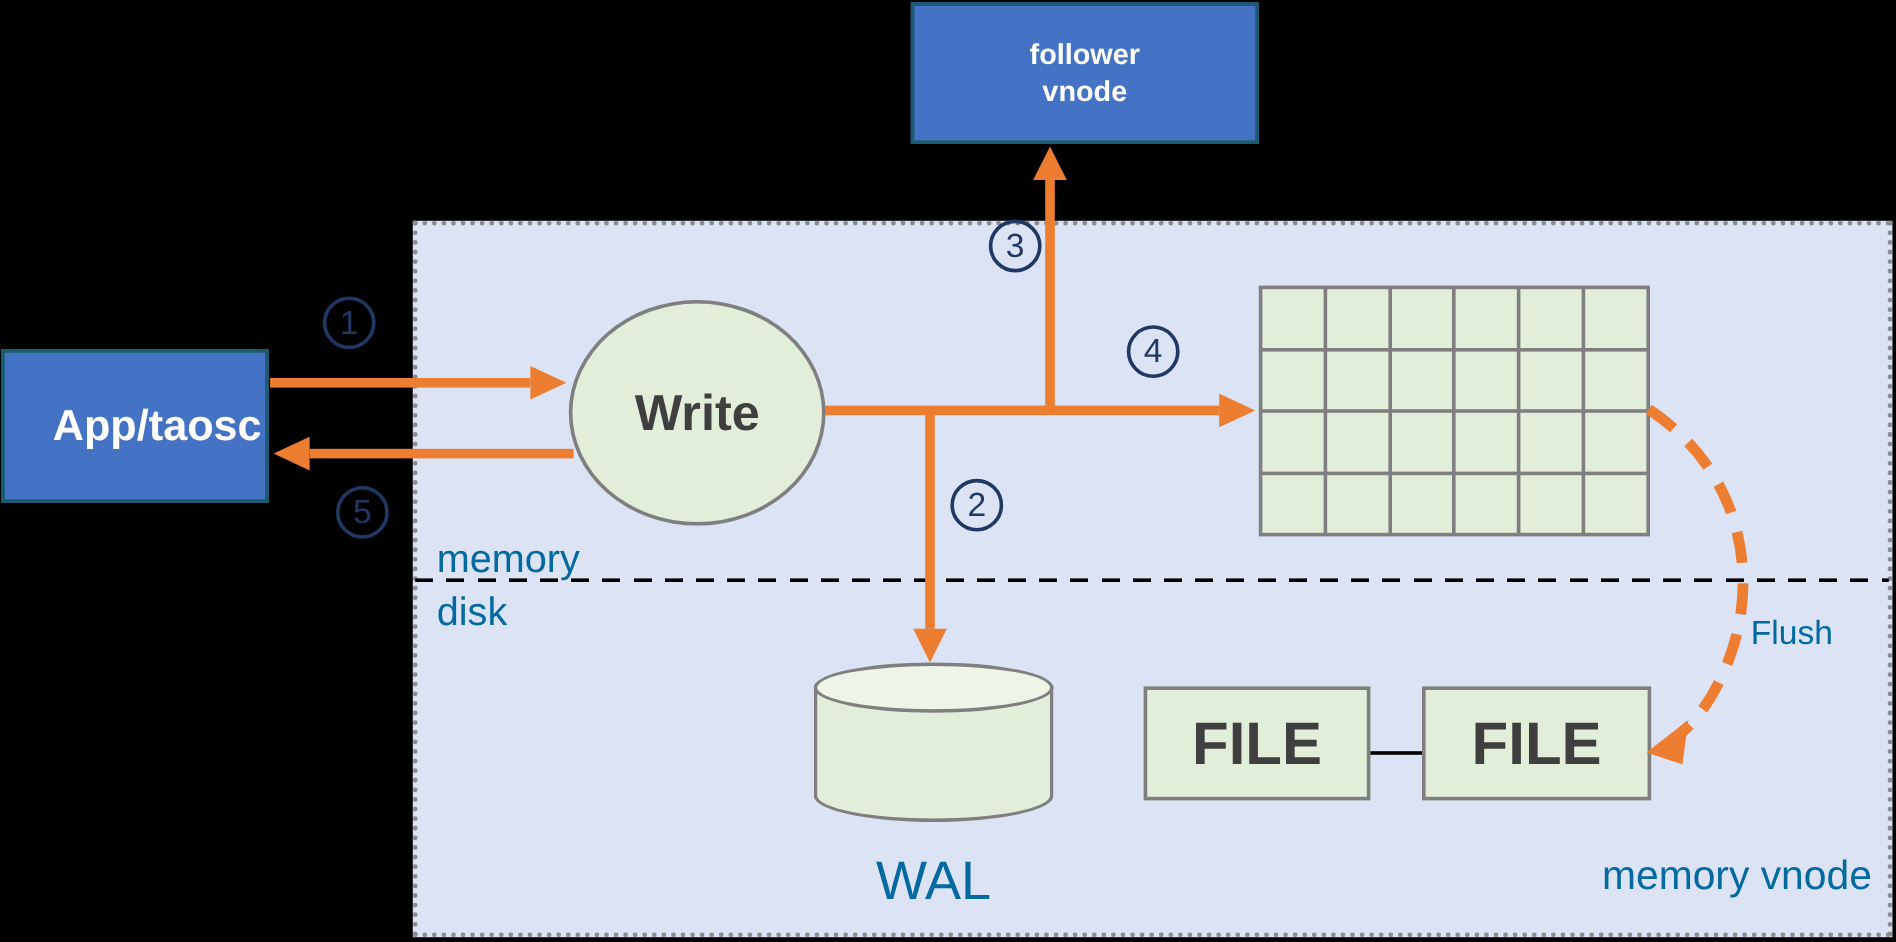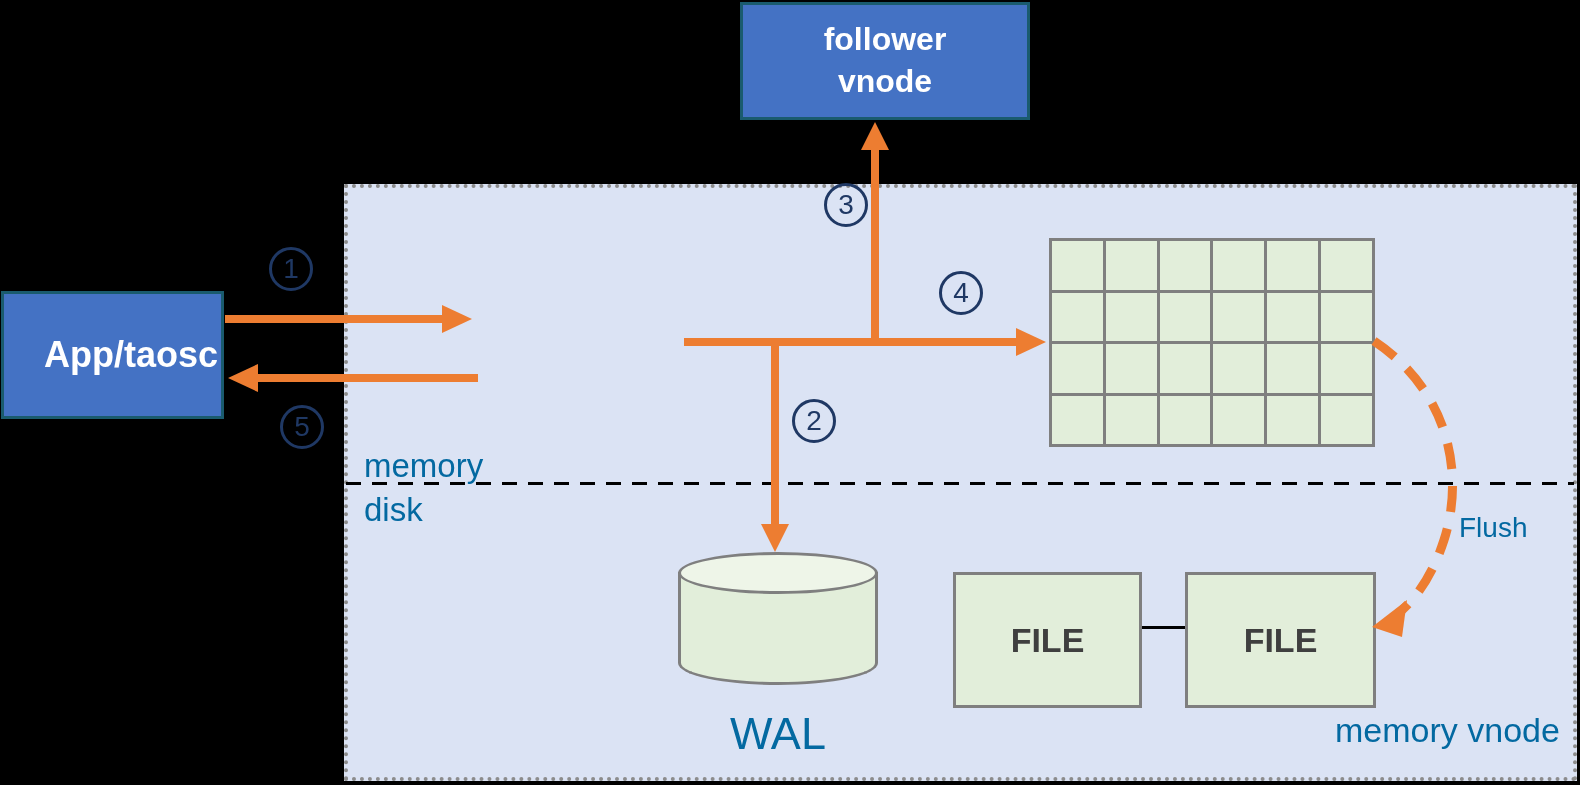--- a/index.html
+++ b/index.html
@@ -12,21 +12,21 @@
   .leader-box {
     position:absolute; left:344px; top:184px; width:1233px; height:597px;
     background:#dbe3f4; border:4px dotted #8c8c8c; z-index:1;
   }
   
   .blue-box {
     position:absolute; background:#4472c4; border:3px solid #1a5b6e;
     display:flex; align-items:center; justify-content:center;
     color:#fff; font-weight:bold; text-align:center; z-index:4;
   }
-  .blue-box.follower { left:740px; top:2px; width:290px; height:118px; font-size:32px; line-height:1.3; white-space:pre-line;justify-content:center; }
+  .blue-box.follower { left:759px; top:2px; width:290px; height:118px; font-size:24px; line-height:1.3; white-space:pre-line;justify-content:center; }
   .blue-box.app { left:1px; top:291px; width:223px; height:128px; font-size:36px;padding-left:37px; }
   
   .write-circle {
     position:absolute; left:474px; top:250px; width:214px; height:188px;
     background:#e2eeda; border:3px solid #7f7f7f; border-radius:50%;
     display:flex; align-items:center; justify-content:center;
     font-size:42px; font-weight:bold; color:#3f3f3f; z-index:4;
   }
   
   .mem-table {
@@ -39,23 +39,23 @@
     position:absolute; left:678px; top:572px; width:200px; height:113px;
     background:#e2eeda; border:3px solid #7f7f7f; border-top:none;
     border-radius:0 0 100px 100px / 0 0 22px 22px; z-index:4;
   }
   .cyl-top {
     position:absolute; left:678px; top:552px; width:200px; height:42px;
     background:#eef5e8; border:3px solid #7f7f7f; border-radius:50%; z-index:5;
   }
   
   .file-box {
-    position:absolute; top:572px; height:136px; background:#e2eeda; border:3px solid #7f7f7f;
+    position:absolute; top:572px; height:95px; background:#e2eeda; border:3px solid #7f7f7f;
     display:flex; align-items:center; justify-content:center;
-    font-size:34px; font-weight:bold; color:#3f3f3f; z-index:4;
+    font-size:50px; font-weight:bold; color:#3f3f3f; z-index:4;
   }
   .file-box.left  { left:953px;  width:189px; }
   .file-box.right { left:1185px; width:191px; }
   .file-connector { position:absolute; left:1142px; top:626px; width:43px; height:3px; background:#000; z-index:4; }
   
   .divider {
     position:absolute; left:346px; top:482px; width:1228px; height:3px; z-index:2;
     background:repeating-linear-gradient(90deg,#000 0 15px,transparent 15px 26px);
   }
   .txt { position:absolute; color:#0369a1; z-index:3; }
@@ -110,20 +110,23 @@
   <div class="oline" style="left:871px; top:150px; width:8px; height:192px;"></div>
   <div class="ohead up" style="left:861px; top:122px;"></div>
 
   <div class="blue-box follower">
     <span>follower
 vnode</span>
   </div>
   <div class="blue-box app">
     <span>App/taosc</span>
   </div>
+  <div class="write-circle">
+    <span>Write</span>
+  </div>
 
   <div class="mem-table" style="grid-template-columns: repeat(6, 1fr);">
       <div class="cell"></div>
       <div class="cell"></div>
       <div class="cell"></div>
       <div class="cell"></div>
       <div class="cell"></div>
       <div class="cell"></div>
       <div class="cell"></div>
       <div class="cell"></div>

